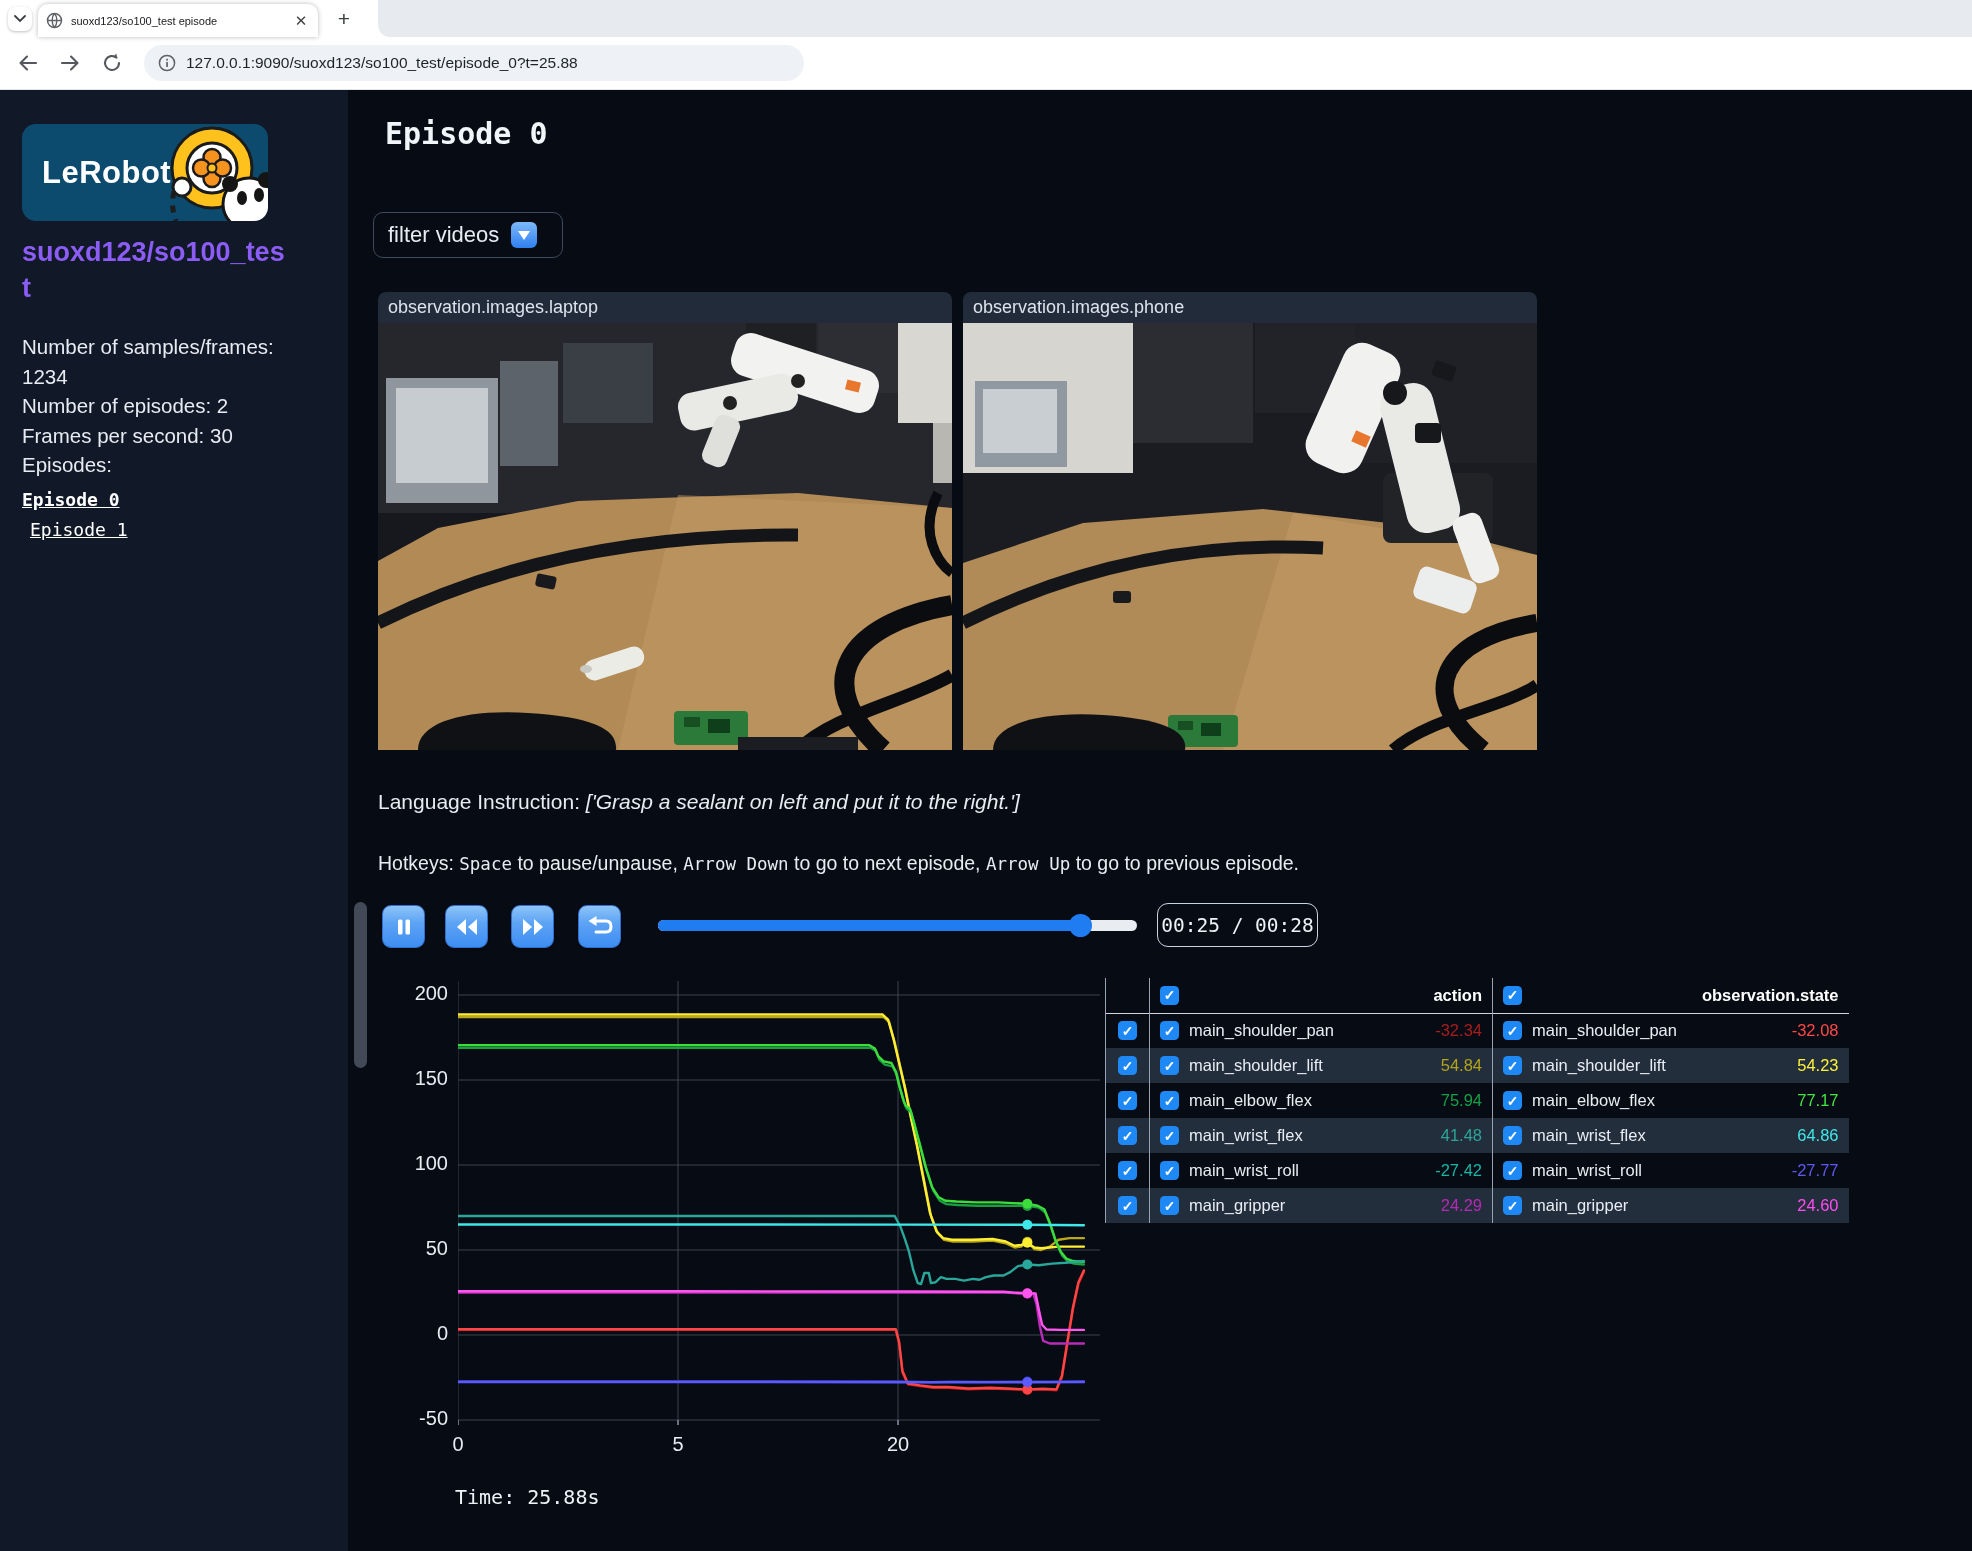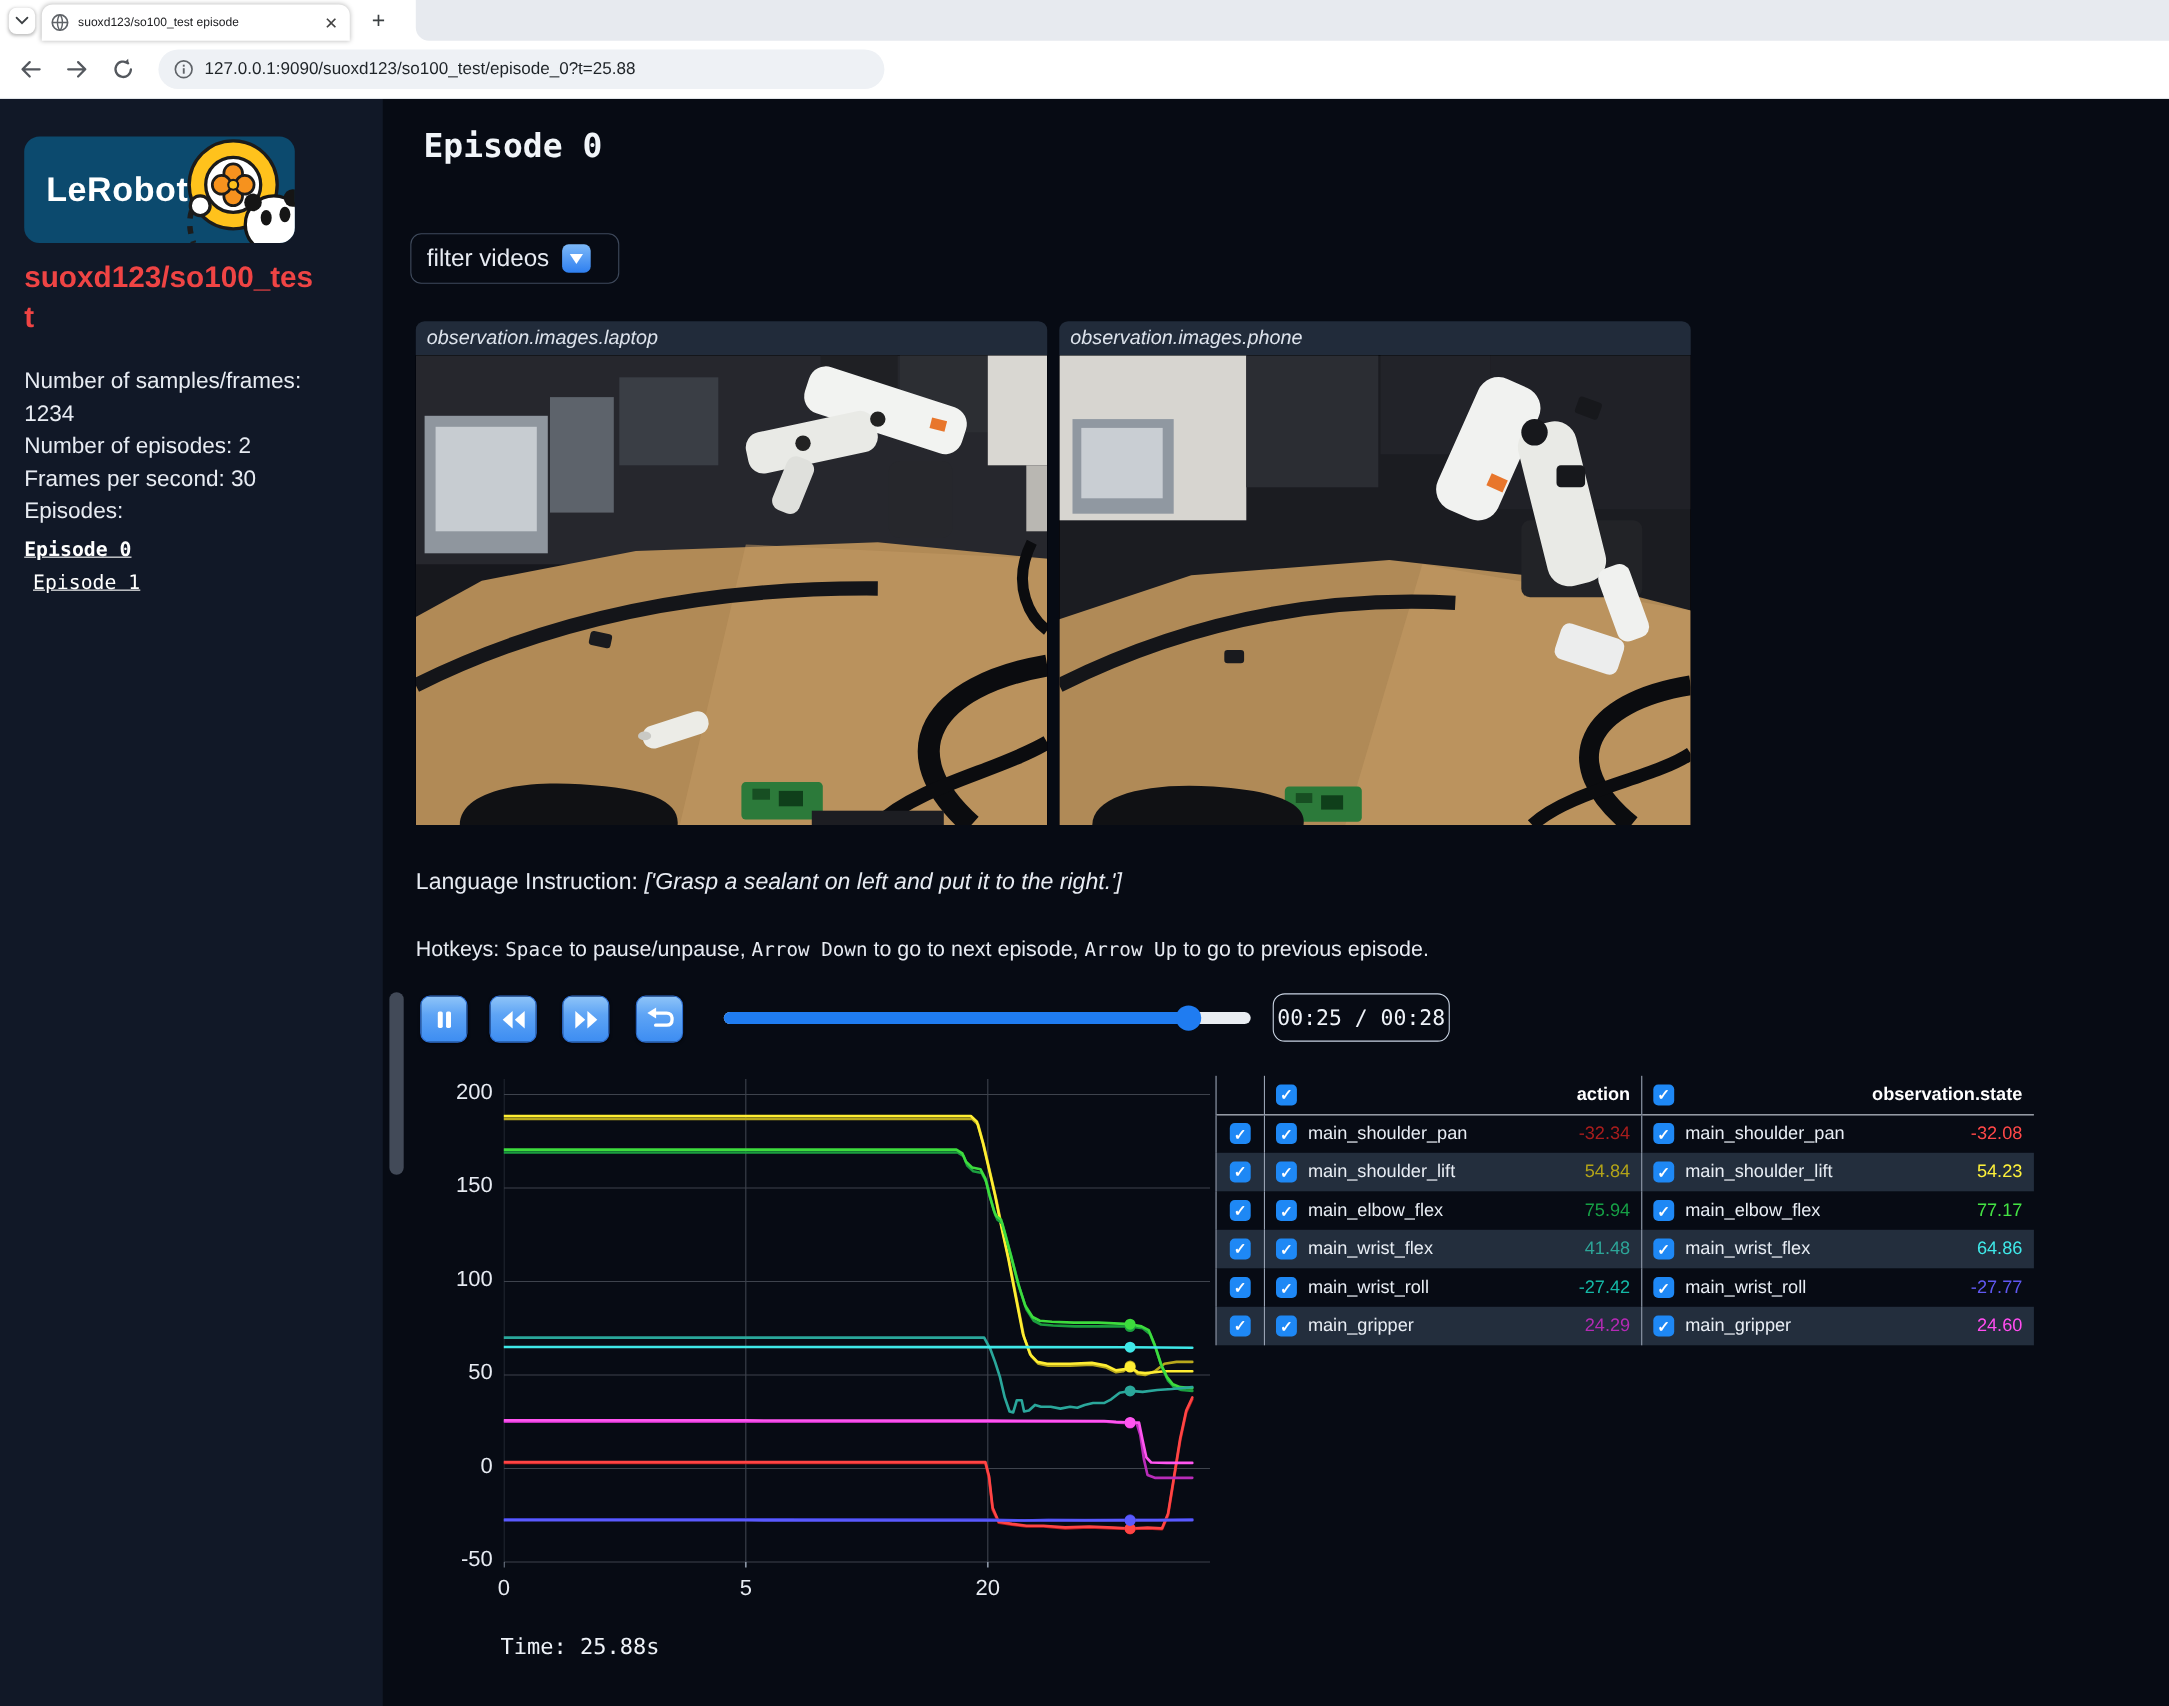--- a/index.html
+++ b/index.html
@@ -19,34 +19,34 @@
   .nav-ico { width:28px; height:28px; margin-left:14px; display:flex; align-items:center; justify-content:center; }
   .urlpill { margin-left:18px; width:660px; height:36px; border-radius:18px; background:#eef1f5; display:flex; align-items:center; padding:0 14px; }
   .url-text { font-size:15.5px; color:#1f2428; margin-left:10px; white-space:nowrap; }
 
   
   .page { display:flex; height:1461px; background:#070b14; color:#e7ebf2; }
   .sidebar { width:348px; flex-shrink:0; background:#111827; padding:34px 22px 0 22px; position:relative; }
   .logo { position:relative; width:246px; height:97px; background:#0c4a6e; border-radius:14px; overflow:hidden; }
   .logo-text { position:absolute; left:20px; top:31px; font-size:31px; font-weight:800; color:#fff; letter-spacing:.5px; }
   .logo svg { position:absolute; right:-4px; top:0; }
-  .ds-title { margin-top:14px; width:264px; font-size:27px; font-weight:700; line-height:1.32; word-break:break-all; color:#ef4444; }
+  .ds-title { margin-top:14px; width:264px; font-size:27px; font-weight:700; line-height:1.32; word-break:break-all; color:#8b5cf6; }
   .stats { margin-top:26px; width:272px; font-size:20.5px; line-height:1.44; }
   .ep-links { margin-top:6px; }
   .ep-link { display:block; font-family:"DejaVu Sans Mono",monospace; font-size:18px; color:#fff; text-decoration:underline; margin-top:9px; }
   .ep-link.active { font-weight:700; }
   .ep-link.indent { margin-left:8px; }
 
   main { position:relative; flex:1; }
   .page-title { position:absolute; left:37px; top:26px; font-family:"DejaVu Sans Mono",monospace; font-size:30px; font-weight:700; color:#f1f5f9; }
   .filter-box { position:absolute; left:25px; top:122px; width:190px; height:46px; border:1px solid #3f4a5c; border-radius:10px; display:flex; align-items:center; gap:12px; padding:0 14px; font-size:22px; }
   .caret-btn { width:26px; height:26px; border-radius:6px; background:linear-gradient(180deg,#7db9f8,#2e7ff0); display:flex; align-items:center; justify-content:center; }
 
   .videos { position:absolute; left:30px; top:202px; display:flex; gap:11px; }
-  .vpanel { width:574px;font-style:italic; }
+  .vpanel { width:574px; }
   .vheader { height:31px; background:#212b3a; border-radius:8px 8px 0 0; display:flex; align-items:center; padding-left:10px; font-size:18px; color:#dde3ec; }
   .vbody { width:574px; height:427px; background:#000; overflow:hidden; }
   .vbody svg { display:block; }
 
   .lang-line { position:absolute; left:30px; top:700px; font-size:21px; }
   .lang-line .instr { font-style:italic; }
   .hotkeys { position:absolute; left:30px; top:762px; font-size:19.5px; }
   .hotkeys .mono { font-size:17.5px; }
 
   .vscroll { position:absolute; left:6px; top:812px; width:13px; height:166px; border-radius:7px; background:#424a58; }

